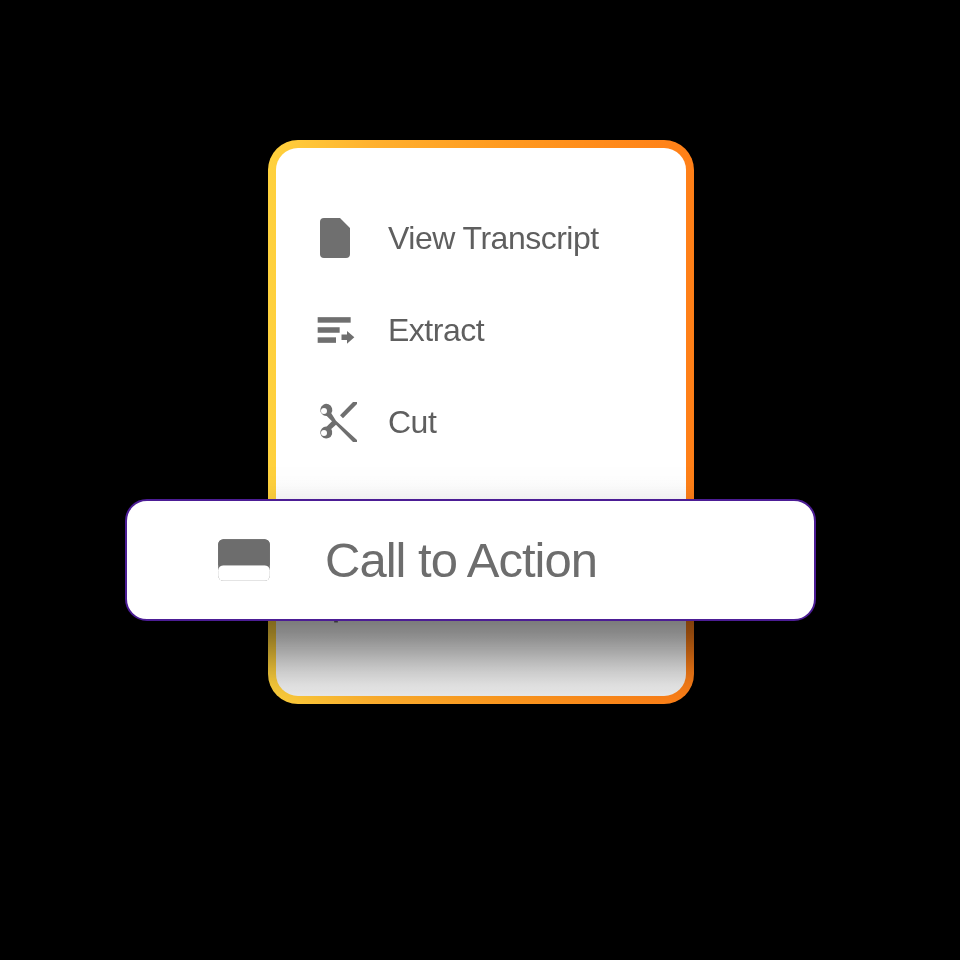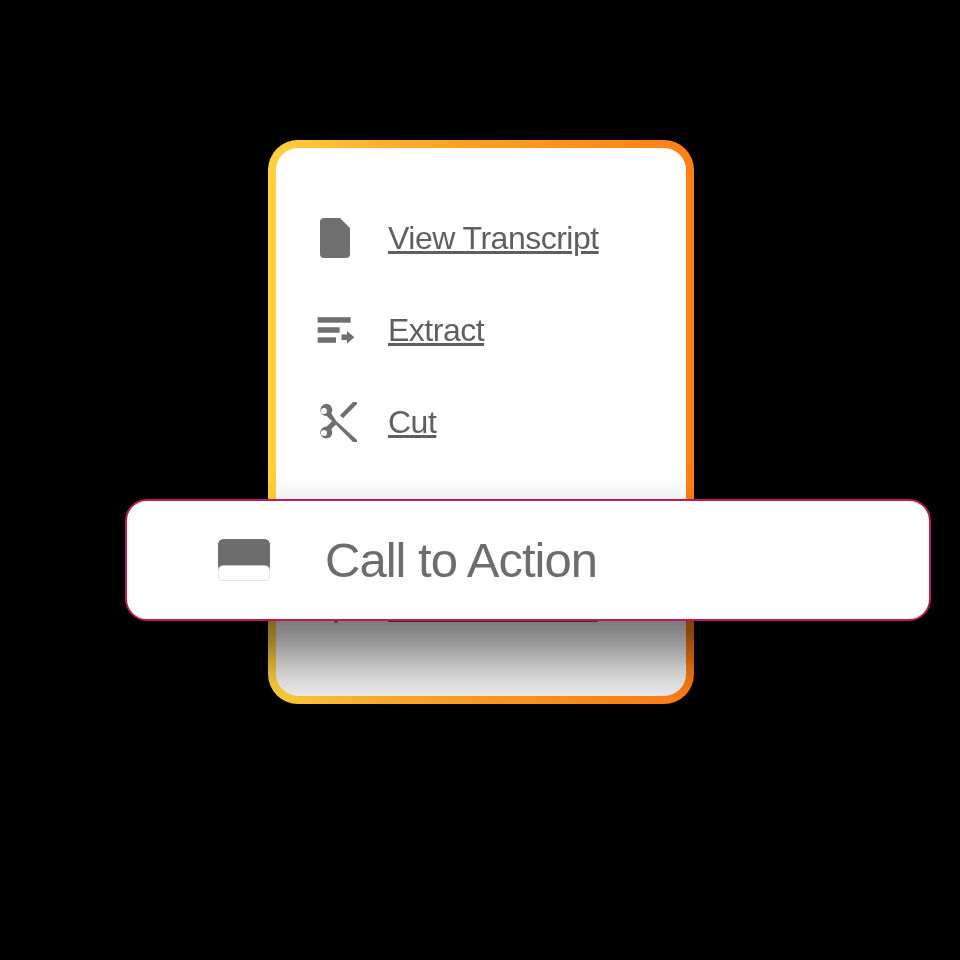--- a/index.html
+++ b/index.html
@@ -25,30 +25,30 @@
   .menu-item{
     display:flex;align-items:center;
     height:92px;
     gap:28px;
     padding-left:6px;
     box-sizing:border-box;
   }
   .menu-item .icon{width:48px;height:48px;color:#6f6f6f;flex:0 0 48px;display:flex;align-items:center;justify-content:center;}
   .menu-item .icon svg{width:48px;height:48px;fill:#6f6f6f;}
   .menu-item .icon.small svg{width:44px;height:44px;}
-  .menu-label{font-size:32px;color:#5f5f5f;letter-spacing:-0.5px;text-decoration:underline;}
+  .menu-label{font-size:32px;color:#5f5f5f;letter-spacing:-0.5px;}
   
   .spacer{height:92px;}
   
   .cta-bar{
     position:absolute;
     left:125px; top:499px;
-    width:806px; height:122px;
+    width:691px; height:122px;
     background:#ffffff;
-    border:2px solid #be185d;
+    border:2px solid #4c1d95;
     border-radius:22px;
     box-shadow:0 35px 55px rgba(0,0,0,0.55);
     display:flex;align-items:center;
     gap:50px;
     padding-left:86px;
     box-sizing:border-box;
   }
   .cta-bar .icon{width:62px;height:62px;flex:0 0 62px;display:flex;align-items:center;justify-content:center;}
   .cta-bar .icon svg{width:62px;height:62px;fill:#6d6d6d;}
   .cta-label{font-size:49px;color:#6d6d6d;letter-spacing:-1px;}

